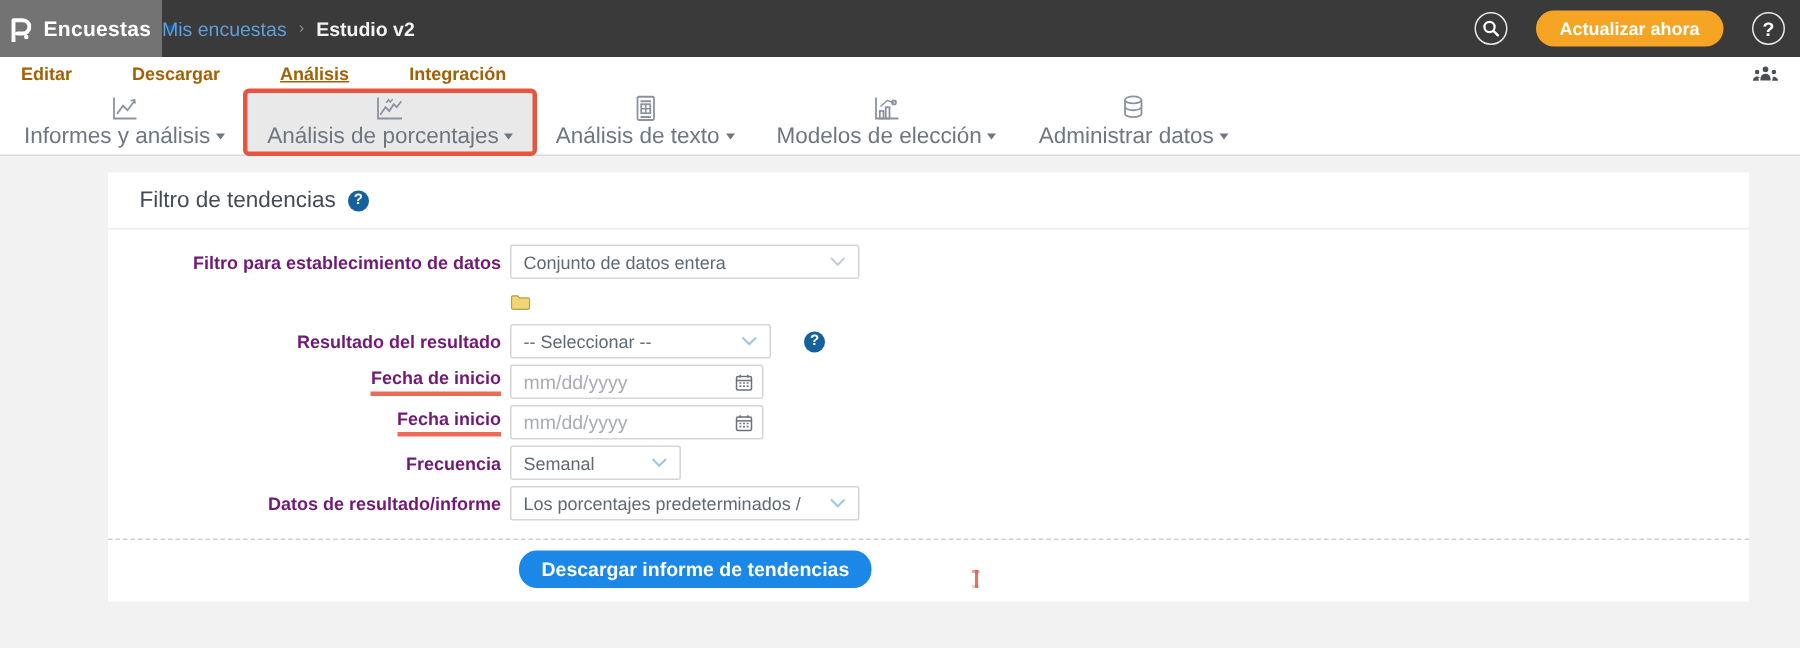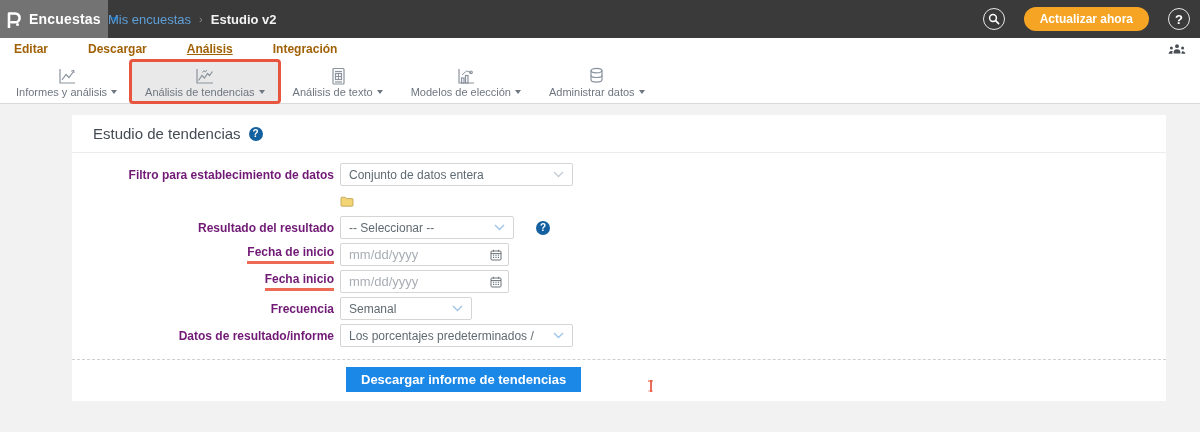--- a/index.html
+++ b/index.html
@@ -31,21 +31,21 @@
     line-height:14px; }
   .nav-tab.active { text-decoration:underline; }
   .nav-right { margin-left:auto; display:flex; align-items:center; }
 
   
   .toolbar { height:44px; background:#fff; border-bottom:1px solid #d9d9d9; display:flex;
     align-items:stretch; padding-left:2px; }
   .tool-item { display:flex; flex-direction:column; align-items:center; justify-content:center;
     padding:3px 14px 4px; cursor:pointer; position:relative; min-width:96px; }
   .tool-item .ticon { height:21px; display:flex; align-items:flex-end; color:#8a939e; }
-  .tool-label { font-size:11px; color:#6e7680; white-space:nowrap; display:flex; align-items:center; gap:4px; }
+  .tool-label { font-size:15px; color:#6e7680; white-space:nowrap; display:flex; align-items:center; gap:4px; }
   .tool-caret { width:0; height:0; border-left:3.5px solid transparent; border-right:3.5px solid transparent;
     border-top:4px solid #6e7680; }
   .tool-item.highlighted { background:#e9e9e9; }
   .annotation-box { position:absolute; inset:-1px -2px; border:3px solid #e8553f; border-radius:4px;
     pointer-events:none; }
 
   
   .page { height:328px; background:#f2f2f2; padding-top:11px; position:relative; }
   .card { width:1094px; margin-left:72px; background:#fff; }
   .card-header { height:38px; display:flex; align-items:center; gap:8px; padding-left:21px;
@@ -55,36 +55,36 @@
     font-weight:bold; display:flex; align-items:center; justify-content:center; cursor:pointer; flex:none; }
   .card-body { padding:10px 0 8px; position:relative; }
   .form-row { display:flex; align-items:center; margin-bottom:4px; min-height:23px; }
   .form-label { width:268px; text-align:right; padding-right:6px; font-size:12px; font-weight:bold;
     color:#701a75; flex:none; }
   .red-underline { display:inline-block; border-bottom:3px solid #ed6a55; padding-bottom:2px; }
   .ctrl { height:23px; border:1px solid #d5d5d5; border-radius:2px; background:#fff;
     display:flex; align-items:center; font-size:12px; color:#5f6a72; padding:0 8px; cursor:pointer;
     position:relative; }
   .ctrl .chev { margin-left:auto; display:flex; }
-  .sel-w { width:233px; } .sel-m { width:174px; } .sel-s { width:132px; }
+  .sel-w { width:233px; } .sel-m { width:174px; } .sel-s { width:114px; }
   .date-input { width:169px; height:23px; border:1px solid #d5d5d5; border-radius:2px; font-size:13px;
     color:#5f6a72; padding:0 26px 0 8px; font-family:"Liberation Sans",sans-serif; }
   .date-input::placeholder { color:#a9aeb5; }
   .date-wrap { position:relative; display:flex; align-items:center; }
   .cal-icon { position:absolute; right:7px; color:#6b7278; display:flex; pointer-events:none; }
   .folder-row { margin:1px 0 3px; }
   .help-after { margin-left:22px; }
   .annotation-cursor { position:absolute; left:648px; top:276px; width:5px; height:12px;
     pointer-events:none; }
   .annotation-cursor:before { content:""; position:absolute; left:1.5px; top:0; width:2px; height:12px;
     background:#e8553f; opacity:.85; }
   .annotation-cursor:after { content:""; position:absolute; left:0; top:0; width:5px; height:2px;
     background:#e8553f; opacity:.55; box-shadow:0 10px 0 rgba(232,85,63,.55); }
   .card-footer { border-top:1px dashed #cfcfcf; padding:7px 0 9px 274px; }
-  .download-btn { height:25px; background:#1b87e6; color:#fff; border:none; border-radius:0;
+  .download-btn { height:25px; background:#1b87e6; color:#fff; border:none; border-radius:12px;
     font-size:13px; font-weight:bold; padding:0 15px; cursor:pointer;
     font-family:"Liberation Sans",sans-serif; }
 </style>
 </head>
 <body>
 
 <div class="topbar">
   <div class="logo-btn">
     <span style="display:flex;">
       <svg width="15" height="17" viewBox="0 0 15 17">
@@ -152,21 +152,21 @@
 
   <div class="tool-item highlighted">
     <span class="ticon">
       <svg width="22" height="19" viewBox="0 0 22 19" fill="none" stroke="#8a939e" stroke-width="1.2">
           <path d="M3 2v14h16"></path>
           <path d="M4.5 13.5l3.5-5 2.5 2.5 3-4.5 2 2 3-4"></path>
           <path d="M8.5 5.5l1.5-2 1.2 1.6 1.6-2" stroke-width="1"></path>
         </svg>
     </span>
     <span class="tool-label">
-        <span>Análisis de tendencias</span>
+        <span>Análisis de porcentajes</span>
         <span class="tool-caret"></span>
       </span>
     <span class="annotation-box"></span>
   </div>
 
   <div class="tool-item">
     <span class="ticon">
       <svg width="16" height="19" viewBox="0 0 16 19" fill="none" stroke="#8a939e" stroke-width="1.2">
           <rect x="3" y="1.5" width="11" height="15.5" rx="1"></rect>
           <line x1="5" y1="4.5" x2="12" y2="4.5"></line>
@@ -210,21 +210,21 @@
         <span>Administrar datos</span>
         <span class="tool-caret"></span>
       </span>
   </div>
 </div>
 
 <div class="page">
   <div class="card">
 
     <div class="card-header">
-      <span class="card-title">Estudio de tendencias</span>
+      <span class="card-title">Filtro de tendencias</span>
       <span class="qmark">?</span>
     </div>
 
     <div class="card-body">
 
       <div class="form-row">
         <span class="form-label">Filtro para establecimiento de datos</span>
         <div class="ctrl sel-w">
           <span>Conjunto de datos entera</span>
           <span class="chev">

